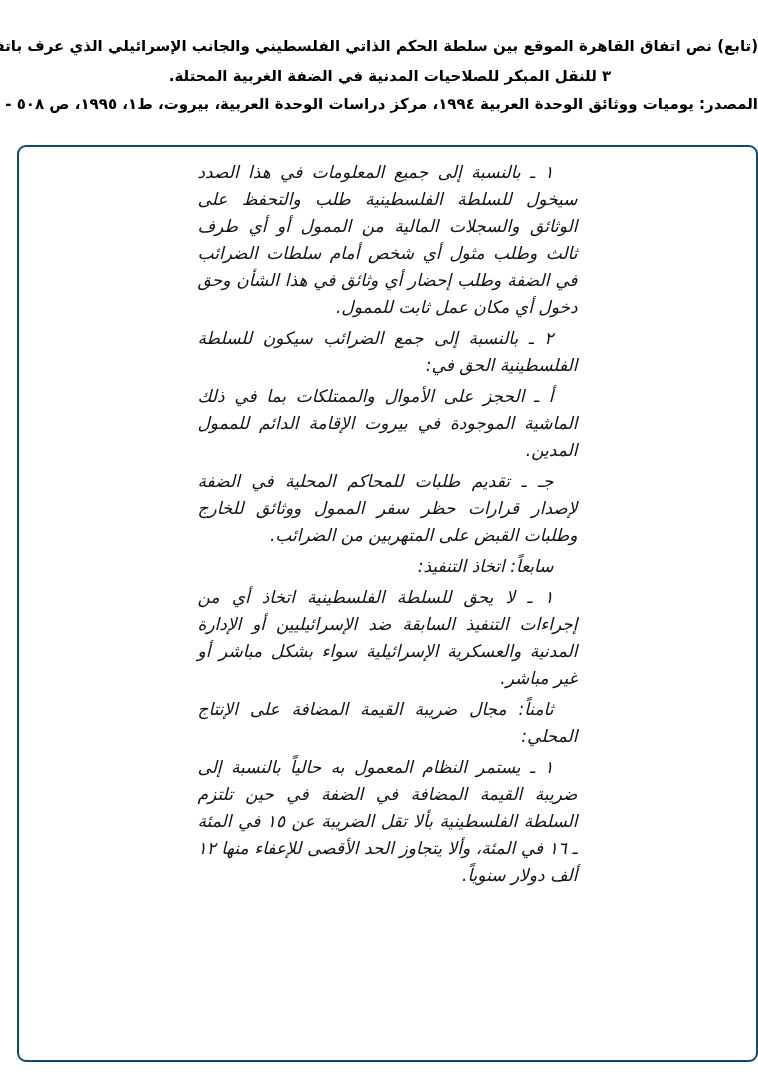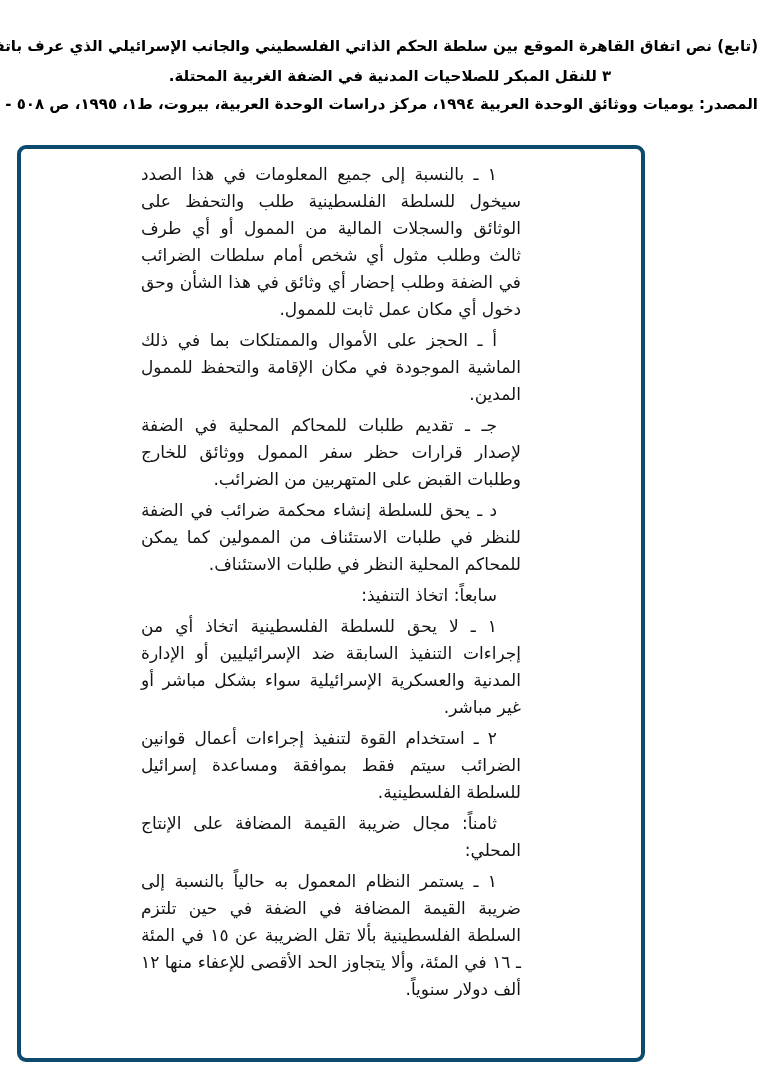--- a/index.html
+++ b/index.html
@@ -42,27 +42,28 @@
     font-weight: bold;
     font-size: 15px;
     line-height: 26px;
     white-space: nowrap;
   }
   
   .green-frame {
     position: absolute;
     left: 17px;
     top: 145px;
-    width: 628px;
+    width: 741px;
     height: 917px;
     box-sizing: border-box;
-    border: 4px solid #0c4a6e;
+    border: 2px solid #0c4a6e;
     border-radius: 9px;
     background: #ffffff;
     overflow: hidden;
+    font-style: italic;
   }
   .text-column {
     width: 380px;
     margin: 12px auto 0 auto;
     direction: rtl;
     text-align: justify;
     font-size: 17px;
     line-height: 27px;
     color: #131313;
   }
@@ -76,22 +77,21 @@
 
 <div class="page-header">
   <div class="header-line-1">(تابع) نص اتفاق القاهرة الموقع بين سلطة الحكم الذاتي الفلسطيني والجانب الإسرائيلي الذي عرف باتفاق القاهرة -</div>
   <div class="header-line-2">٣ للنقل المبكر للصلاحيات المدنية في الضفة الغربية المحتلة.</div>
   <div class="header-source">المصدر: يوميات ووثائق الوحدة العربية ١٩٩٤، مركز دراسات الوحدة العربية، بيروت، ط١، ١٩٩٥، ص ٥٠٨ - ٥١٢.</div>
 </div>
 
 <div class="green-frame">
   <div class="text-column">
       <p>١ ـ بالنسبة إلى جميع المعلومات في هذا الصدد سيخول للسلطة الفلسطينية طلب والتحفظ على الوثائق والسجلات المالية من الممول أو أي طرف ثالث وطلب مثول أي شخص أمام سلطات الضرائب في الضفة وطلب إحضار أي وثائق في هذا الشأن وحق دخول أي مكان عمل ثابت للممول.</p>
-      <p>أ ـ الحجز على الأموال والممتلكات بما في ذلك الماشية الموجودة في مكان الإقامة والتحفظ للممول المدين.</p>
+      <p>٢ ـ بالنسبة إلى جمع الضرائب سيكون للسلطة الفلسطينية الحق في:</p>
+      <p>أ ـ الحجز على الأموال والممتلكات بما في ذلك الماشية الموجودة في بيروت الإقامة الدائم للممول المدين.</p>
       <p>جـ ـ تقديم طلبات للمحاكم المحلية في الضفة لإصدار قرارات حظر سفر الممول ووثائق للخارج وطلبات القبض على المتهربين من الضرائب.</p>
-      <p>د ـ يحق للسلطة إنشاء محكمة ضرائب في الضفة للنظر في طلبات الاستئناف من الممولين كما يمكن للمحاكم المحلية النظر في طلبات الاستئناف.</p>
       <p>سابعاً: اتخاذ التنفيذ:</p>
       <p>١ ـ لا يحق للسلطة الفلسطينية اتخاذ أي من إجراءات التنفيذ السابقة ضد الإسرائيليين أو الإدارة المدنية والعسكرية الإسرائيلية سواء بشكل مباشر أو غير مباشر.</p>
-      <p>٢ ـ استخدام القوة لتنفيذ إجراءات أعمال قوانين الضرائب سيتم فقط بموافقة ومساعدة إسرائيل للسلطة الفلسطينية.</p>
       <p>ثامناً: مجال ضريبة القيمة المضافة على الإنتاج المحلي:</p>
       <p>١ ـ يستمر النظام المعمول به حالياً بالنسبة إلى ضريبة القيمة المضافة في الضفة في حين تلتزم السلطة الفلسطينية بألا تقل الضريبة عن ١٥ في المئة ـ ١٦ في المئة، وألا يتجاوز الحد الأقصى للإعفاء منها ١٢ ألف دولار سنوياً.</p>
     </div>
 </div>
 
 </body></html>

